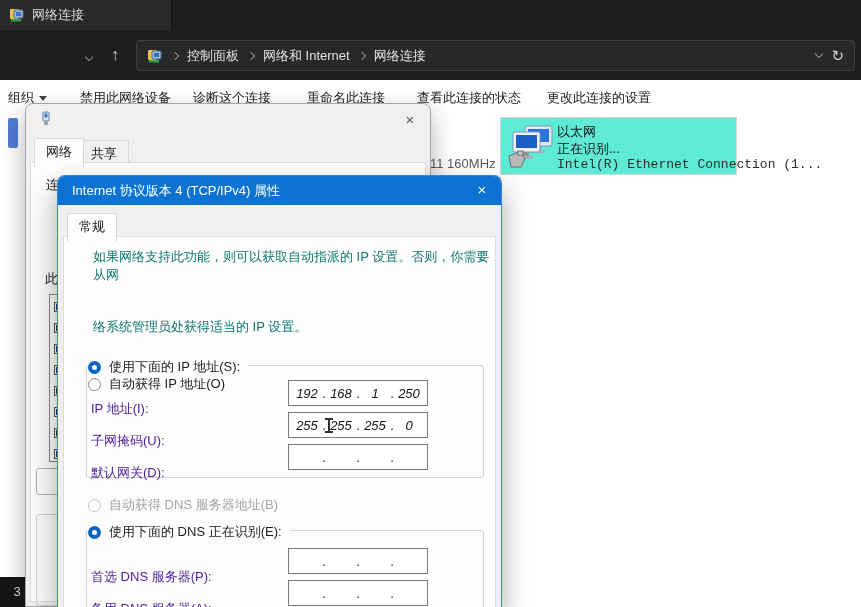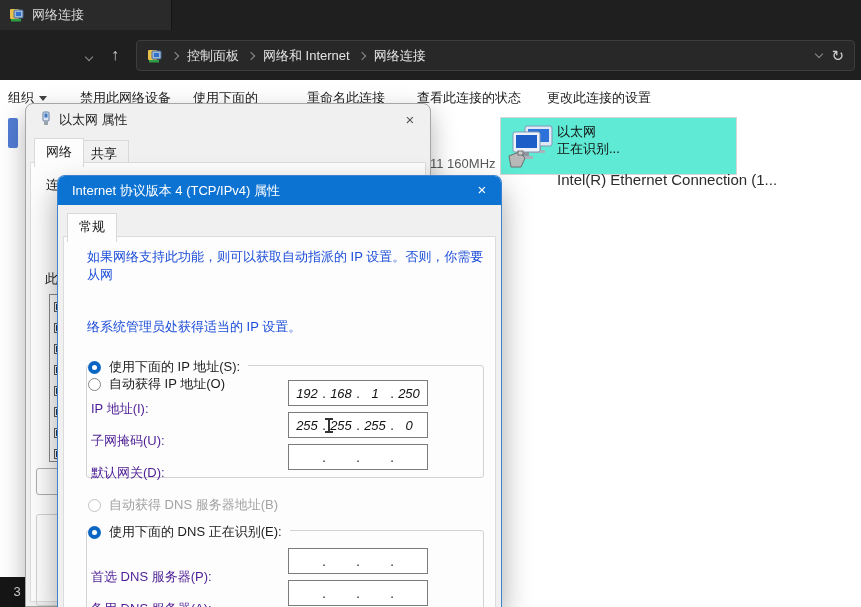--- a/index.html
+++ b/index.html
@@ -29,21 +29,21 @@
   .toolbar-item { position:absolute; top:9px; font-size:13px; color:#222; white-space:nowrap; }
   .tri-down { display:inline-block; width:0; height:0; border-left:4px solid transparent; border-right:4px solid transparent; border-top:5px solid #444; margin-left:5px; vertical-align:middle; }
 
   .icon-frag { position:absolute; left:8px; top:38px; width:10px; height:30px; background:#3f6fd0; border-radius:2px; opacity:.9; }
   .clip-text { position:absolute; left:430px; top:76px; font-size:13px; color:#5a5a5a; }
 
   .eth-item { position:absolute; left:500px; top:37px; width:237px; height:58px; background:#5eead4; border:1px solid #d6d6d6; }
   .eth-item .ico { position:absolute; left:5px; top:7px; }
   .eth-item .t1 { position:absolute; left:56px; top:5px;  font-size:13px; color:#101010; }
   .eth-item .t2 { position:absolute; left:56px; top:22px; font-size:13px; color:#101010; }
-  .eth-item .t3 { position:absolute; left:56px; top:53px; font-size:15px; color:#2c2c2c; white-space:nowrap; }
+  .eth-item .t3 { position:absolute; left:56px; top:39px; font-size:13px; color:#2c2c2c; white-space:nowrap;font-family:Liberation Mono, monospace; }
 
   .statusbox { position:absolute; left:0; top:497px; width:34px; height:30px; background:#161616; color:#d8d8d8; font-size:13px; line-height:30px; text-align:center; }
 
   
   .tab { position:absolute; font-size:13px; color:#1a1a1a; background:#f0f0f0; border:1px solid #d9d9d9; border-bottom:none; padding:4px 11px; }
   .tab.active { background:#fdfdfd; z-index:3; padding-bottom:6px; }
   .dlg-close { position:absolute; width:22px; height:22px; text-align:center; line-height:21px; font-size:15px; }
 
   
   .eth-dlg { position:absolute; left:25px; top:103px; width:406px; height:504px; background:#f0f0f0; border:1px solid #a6a6a6; border-radius:8px 8px 0 0; box-shadow:0 10px 26px rgba(0,0,0,.30); z-index:5; }
@@ -58,21 +58,21 @@
   .eth-btn-frag { position:absolute; left:10px; top:364px; width:48px; height:27px; background:#fdfdfd; border:1px solid #adadad; border-radius:3px; z-index:3; }
   .eth-grp-frag { position:absolute; left:10px; top:410px; width:48px; height:92px; border:1px solid #d2d2d2; border-radius:3px; z-index:3; }
 
   
   .ip-dlg { position:absolute; left:57px; top:175px; width:445px; height:432px; background:#f0f0f0; border:1px solid #3c83cf; border-bottom:none; border-radius:8px 8px 0 0; box-shadow:0 14px 30px rgba(0,0,0,.35); overflow:hidden; z-index:10; }
   .ip-titlebar { position:absolute; left:0; top:0; right:0; height:29px; background:#0d73d2; }
   .ip-title { position:absolute; left:14px; top:0; line-height:29px; font-size:13px; color:#ffffff; }
   .ip-dlg .dlg-close { right:8px; top:3px; color:#ffffff; }
   .ip-tab { left:9px; top:37px; }
   .ip-page { position:absolute; left:5px; right:5px; top:60px; bottom:0; background:#fdfdfd; border:1px solid #dcdcdc; border-bottom:none; z-index:1; }
-  .ip-desc { position:absolute; left:29px; width:406px; font-size:13px; color:#1d4ed8; z-index:2; }
+  .ip-desc { position:absolute; left:35px; width:406px; font-size:13px; color:#0f766e; z-index:2; }
 
   .radio-row { position:absolute; display:flex; align-items:center; gap:8px; background:#fdfdfd; padding:2px 8px 2px 0; z-index:4; }
   .radio { position:relative; width:13px; height:13px; border-radius:50%; flex:0 0 13px; }
   .r-on  { background:#0b66c3; }
   .r-on::after { content:''; position:absolute; left:4px; top:4px; width:5px; height:5px; border-radius:50%; background:#fff; }
   .r-off { background:#fff; border:1px solid #888; }
   .r-dis { background:#fdfdfd; border:1px solid #c3c3c3; }
   .radio-label { font-size:13px; color:#1c1c1c; }
   .radio-label.dis { color:#a3a3a3; }
 
@@ -126,21 +126,21 @@
     <span class="chev chev-right"></span>
     <span class="crumb">网络连接</span>
     <span class="ab-spacer"></span>
     <span class="chev chev-down"></span>
     <span class="refresh">↻</span>
   </div>
 
   <div class="content">
     <span class="toolbar-item" style="left:8px;"><span>组织</span><span class="tri-down"></span></span>
     <span class="toolbar-item" style="left:80px;">禁用此网络设备</span>
-    <span class="toolbar-item" style="left:193px;">使用下面的</span>
+    <span class="toolbar-item" style="left:193px;">诊断这个连接</span>
     <span class="toolbar-item" style="left:307px;">重命名此连接</span>
     <span class="toolbar-item" style="left:417px;">查看此连接的状态</span>
     <span class="toolbar-item" style="left:547px;">更改此连接的设置</span>
 
     <div class="icon-frag"></div>
     <span class="clip-text">11 160MHz</span>
 
     <div class="eth-item">
       <svg class="ico" width="48" height="44" viewBox="0 0 48 44">
         <rect x="19" y="1" width="27" height="20" rx="2" fill="#dfe8f4" stroke="#7d99bb"></rect>
@@ -161,21 +161,20 @@
 
     <div class="statusbox">3</div>
   </div>
 
   <div class="eth-dlg">
     <svg class="dt-icon" width="16" height="16" viewBox="0 0 16 16">
       <rect x="5" y="1" width="6" height="9" rx="1" fill="#dce6f2" stroke="#5f7da3"></rect>
       <rect x="6.5" y="2.5" width="3" height="4" fill="#3a77c2"></rect>
       <rect x="6" y="10" width="4" height="4" fill="#9aa2ab"></rect>
     </svg>
-    <span class="dt-text">以太网 属性</span>
     <span class="dlg-close">×</span>
 
     <span class="tab active" style="left:8px; top:34px;">网络</span>
     <span class="tab" style="left:53px; top:36px;">共享</span>
     <div class="eth-page"></div>
 
     <span class="eth-frag-text" style="left:20px; top:72px;">连</span>
     <span class="eth-frag-text" style="left:19px; top:166px;">此</span>
 
     <div class="eth-listbox">

